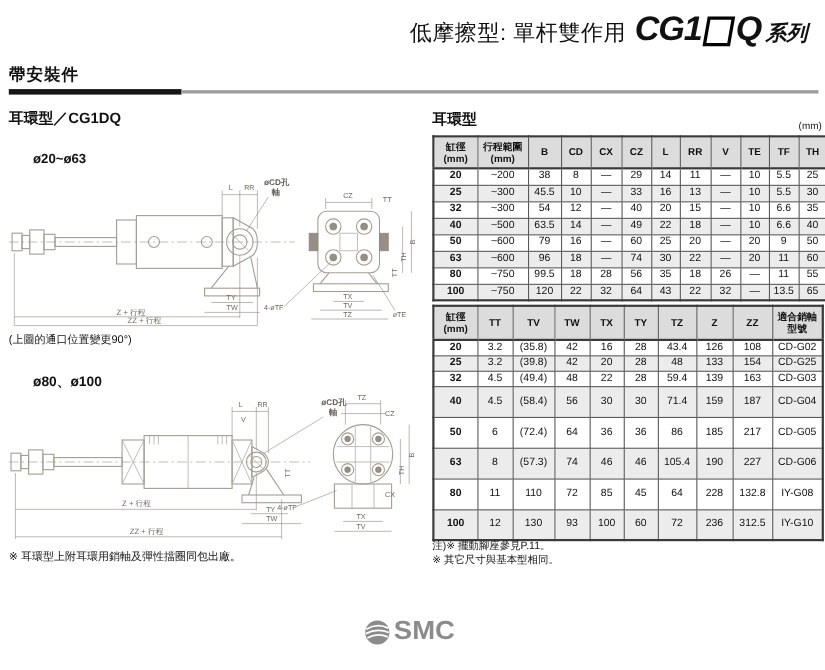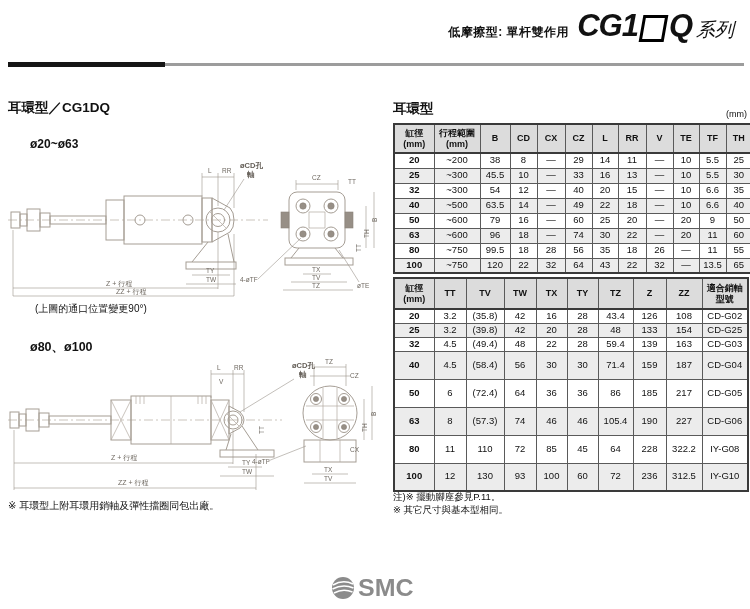--- a/index.html
+++ b/index.html
@@ -1,39 +1,39 @@
 <!DOCTYPE html>
 <html><head>
 <meta charset="utf-8">
 <style>
   html,body{margin:0;padding:0;background:#fff;}
   .page{position:relative;width:750px;height:609px;background:#ffffff;
         font-family:"Liberation Sans","DejaVu Sans",sans-serif;color:#111;overflow:hidden;}
 
   
   .doc-header{position:absolute;top:8px;right:16px;display:flex;align-items:baseline;}
-  .doc-subtitle{font-size:12px;font-weight:bold;letter-spacing:.5px;margin-right:8px;margin-left:16px;}
+  .doc-subtitle{font-size:20px;font-weight:normal;letter-spacing:.5px;margin-right:8px;margin-left:16px;}
   .series-name{display:inline-flex;align-items:baseline;font-style:italic;font-weight:bold;}
   .series-prefix,.series-q{font-size:31px;letter-spacing:-1px;font-style:italic;}
   .series-box{display:inline-block;width:19px;height:21px;border:3px solid #000;
               margin:0 3px;transform:skewX(-10deg);position:relative;top:2px;align-self:center;}
-  .series-word{font-size:19px;font-weight:normal;margin-left:4px;}
+  .series-word{font-size:19px;font-weight:bold;margin-left:4px;}
 
   
   .section-head{position:absolute;left:8px;top:59px;width:736px;}
   .section-title{font-size:15px;font-weight:bold;letter-spacing:1px;}
   .section-rule{position:relative;height:5px;margin-top:3px;}
   .section-rule .black{position:absolute;left:0;top:0;width:157px;height:5px;background:#151515;}
   .section-rule .gray{position:absolute;left:157px;right:0;top:1px;height:3px;background:#9c9c9c;}
 
   
   .subsection-title{position:absolute;left:8px;top:99px;font-size:13.5px;font-weight:bold;}
   .cap1{position:absolute;left:30px;top:137px;font-size:12px;font-weight:bold;}
   .cap2{position:absolute;left:30px;top:339px;font-size:12.5px;font-weight:bold;}
-  .port-note{position:absolute;left:8px;top:302px;font-size:10px;margin-left:27px;}
+  .port-note{position:absolute;left:8px;top:302px;font-size:10px;}
   .left-foot{position:absolute;left:8px;top:499px;font-size:10px;}
   .drawing1{position:absolute;left:6px;top:146px;}
   .drawing2{position:absolute;left:6px;top:354px;}
   svg .ln{stroke:#a59d94;fill:none;stroke-width:1;}
   svg .thin{stroke:#b1a9a0;fill:none;stroke-width:.7;}
   svg .cl{stroke:#b4aca2;stroke-width:.7;fill:none;stroke-dasharray:9 3 2 3;}
   svg .dim{stroke:#9a938b;stroke-width:.6;fill:none;}
   svg .pin{fill:#978f86;stroke:#8a8279;stroke-width:.6;}
   svg text{fill:#6f6961;font-size:6.5px;font-family:"Liberation Sans","DejaVu Sans",sans-serif;}
   svg text.big{font-size:7.5px;fill:#645e57;font-weight:bold;}
@@ -52,40 +52,41 @@
   table.spec tbody td:first-child{font-weight:bold;}
   #table1{position:absolute;left:393px;top:123px;}
   #table1 tbody tr{height:15px;}
   #table2{position:absolute;left:393px;top:277px;}
   #table2 thead th{height:29px;}
   #table2 tbody tr{height:14px;}
   #table2 tbody tr:nth-child(n+4){height:28px;}
   .notes{position:absolute;left:393px;top:490px;font-size:9.5px;line-height:1.4;}
 
   
-  .footer-logo{position:absolute;left:330px;top:573px;display:flex;align-items:center;color:#8b8b8b;}
+  .footer-logo{position:absolute;left:330px;top:559px;display:flex;align-items:flex-end;color:#8b8b8b;}
   .logo-text{font-size:25px;font-weight:900;letter-spacing:0px;color:#8b8b8b;
              font-family:"Liberation Sans","DejaVu Sans",sans-serif;transform:scaleY(.95);}
 </style>
 </head>
 <body>
 
 <div class="page">
 
   <div class="doc-header">
     <span class="doc-subtitle">低摩擦型: 單杆雙作用</span>
     <span class="series-name">
       <span class="series-prefix">CG1</span>
       <span class="series-box"></span>
       <span class="series-q">Q</span>
       <span class="series-word">系列</span>
     </span>
   </div>
 
   <div class="section-head">
+    <div class="section-title">帶安裝件</div>
     <div class="section-rule">
       <div class="black"></div>
       <div class="gray"></div>
     </div>
   </div>
 
   <div class="subsection-title">耳環型／CG1DQ</div>
   <div class="cap1">ø20~ø63</div>
 
   <svg class="drawing1" width="382" height="152" viewBox="0 0 382 152">
@@ -528,21 +529,21 @@
         </tr>
         <tr>
           <td>80</td>
           <td>11</td>
           <td>110</td>
           <td>72</td>
           <td>85</td>
           <td>45</td>
           <td>64</td>
           <td>228</td>
-          <td>322.2</td>
+          <td>132.8</td>
           <td>IY-G08</td>
         </tr>
         <tr>
           <td>100</td>
           <td>12</td>
           <td>130</td>
           <td>93</td>
           <td>100</td>
           <td>60</td>
           <td>72</td>

